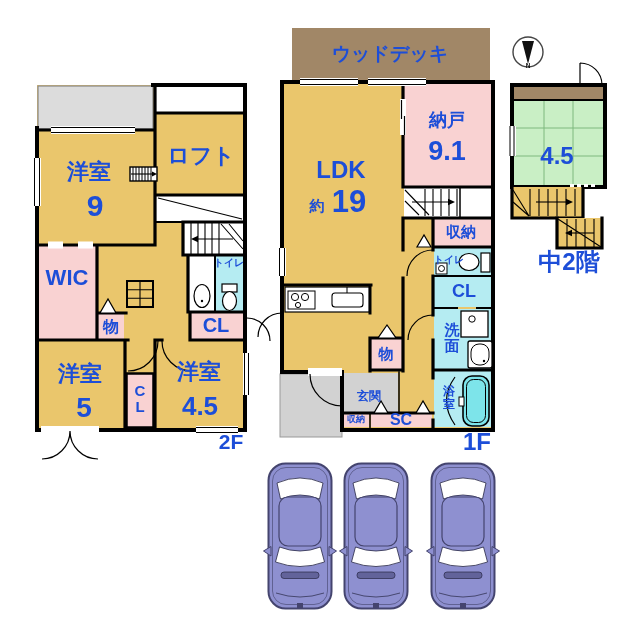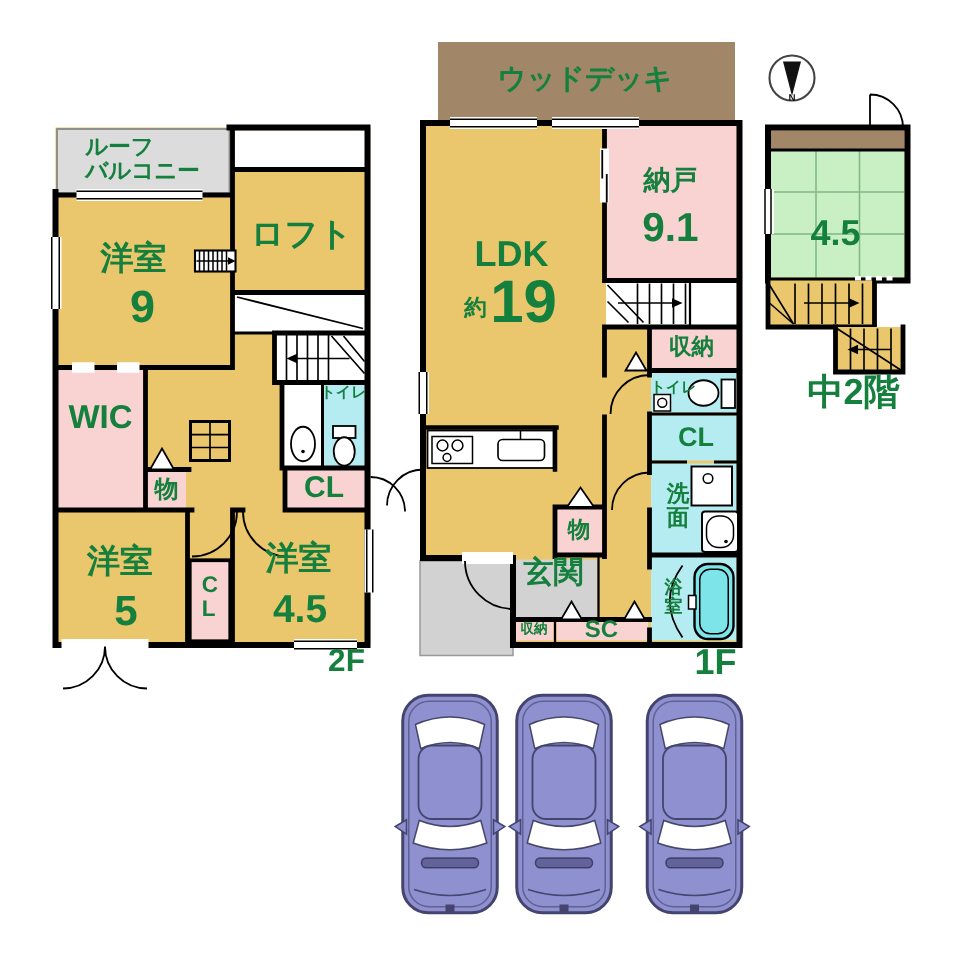--- a/index.html
+++ b/index.html
@@ -1,20 +1,20 @@
 <!DOCTYPE html>
 <html style="--room_tan: #eac66c; --pink: #f9d2d2; --cyan: #b5ecf2; --tub_cyan: #7de4ea; --tatami_green: #c9efc5; --deck_brown: #a18767; --balcony_gray: #dcdcdc; --porch_gray: #d2d2d2; --car_body: #8e90d0; --car_outline: #44446e; --wall: #000000;"><head>
 <meta charset="utf-8">
 <style>
   html,body{margin:0;padding:0;background:#fff;}
   #canvas{position:relative;width:640px;height:640px;background:#fff;overflow:hidden;
           font-family:"Liberation Sans","DejaVu Sans",sans-serif;}
   svg{position:absolute;left:0;top:0;}
-  .lb{position:absolute;transform:translate(-50%,-50%);font-weight:bold;color:#15803d;
-      white-space:pre-line;text-align:left;line-height:1.08;}
+  .lb{position:absolute;transform:translate(-50%,-50%);font-weight:bold;color:#1d4ed8;
+      white-space:pre-line;text-align:center;line-height:1.08;}
   .f-tan{fill:var(--room_tan);}
   .f-pink{fill:var(--pink);}
   .f-cyan{fill:var(--cyan);}
   .f-green{fill:var(--tatami_green);}
   .f-gray{fill:var(--balcony_gray);}
   .f-porch{fill:var(--porch_gray);}
   .f-brown{fill:var(--deck_brown);}
   .f-white{fill:#ffffff;}
   .wall{stroke:#000;fill:none;stroke-linecap:square;}
   .thin{stroke:#000;fill:none;}
@@ -218,52 +218,50 @@
     <circle cx="528" cy="52" r="15" fill="#fff" stroke="#444" stroke-width="1.4"></circle>
     <polygon points="522,41 534,41 528,64" fill="#111"></polygon>
     <text x="528" y="67.5" font-size="6.5" text-anchor="middle" fill="#111" font-weight="bold">N</text>
   </g>
 
   <use href="#car" x="267" y="462"></use>
   <use href="#car" x="343" y="462"></use>
   <use href="#car" x="430" y="462"></use>
 </svg>
 
-<div class="lb" style="left:95px;top:107px;font-size:15px">ルーフ
-バルコニー</div>
 <div class="lb" style="left:89px;top:172px;font-size:22px">洋室</div>
 <div class="lb" style="left:95px;top:206px;font-size:30px">9</div>
 <div class="lb" style="left:201px;top:156px;font-size:22px">ロフト</div>
 <div class="lb" style="left:67px;top:278px;font-size:22px">WIC</div>
 <div class="lb" style="left:111px;top:327px;font-size:16px">物</div>
 <div class="lb" style="left:216px;top:326px;font-size:20px">CL</div>
 <div class="lb" style="left:229px;top:263px;font-size:10px">トイレ</div>
 <div class="lb" style="left:80px;top:374px;font-size:22px">洋室</div>
 <div class="lb" style="left:84px;top:408px;font-size:28px">5</div>
 <div class="lb" style="left:140px;top:399px;font-size:15px">C
 L</div>
 <div class="lb" style="left:199px;top:372px;font-size:22px">洋室</div>
 <div class="lb" style="left:200px;top:406px;font-size:26px">4.5</div>
 <div class="lb" style="left:231px;top:442px;font-size:21px">2F</div>
 
 <div class="lb" style="left:390px;top:54px;font-size:19px">ウッドデッキ</div>
 <div class="lb" style="left:341px;top:170px;font-size:24px">LDK</div>
 <div class="lb" style="left:317px;top:206px;font-size:15px">約</div>
-<div class="lb" style="left:349px;top:202px;font-size:40px">19</div>
+<div class="lb" style="left:349px;top:202px;font-size:31px">19</div>
 <div class="lb" style="left:447px;top:121px;font-size:18px">納戸</div>
 <div class="lb" style="left:447px;top:152px;font-size:27px">9.1</div>
 <div class="lb" style="left:461px;top:232px;font-size:15px">収納</div>
 <div class="lb" style="left:449px;top:260px;font-size:10px">トイレ</div>
 <div class="lb" style="left:464px;top:292px;font-size:18px">CL</div>
 <div class="lb" style="left:452px;top:338px;font-size:15px">洗
 面</div>
 <div class="lb" style="left:449px;top:398px;font-size:12px">浴
 室</div>
 <div class="lb" style="left:386px;top:354px;font-size:15px">物</div>
-<div class="lb" style="left:369px;top:383px;font-size:20px">玄関</div>
+<div class="lb" style="left:369px;top:396px;font-size:12px">玄関</div>
 <div class="lb" style="left:356px;top:420px;font-size:9px">収納</div>
 <div class="lb" style="left:401px;top:420px;font-size:16px">SC</div>
 <div class="lb" style="left:477px;top:442px;font-size:24px">1F</div>
 
 <div class="lb" style="left:557px;top:156px;font-size:24px">4.5</div>
 <div class="lb" style="left:569px;top:262px;font-size:24px">中2階</div>
 
 </div>
 
 </body></html>

